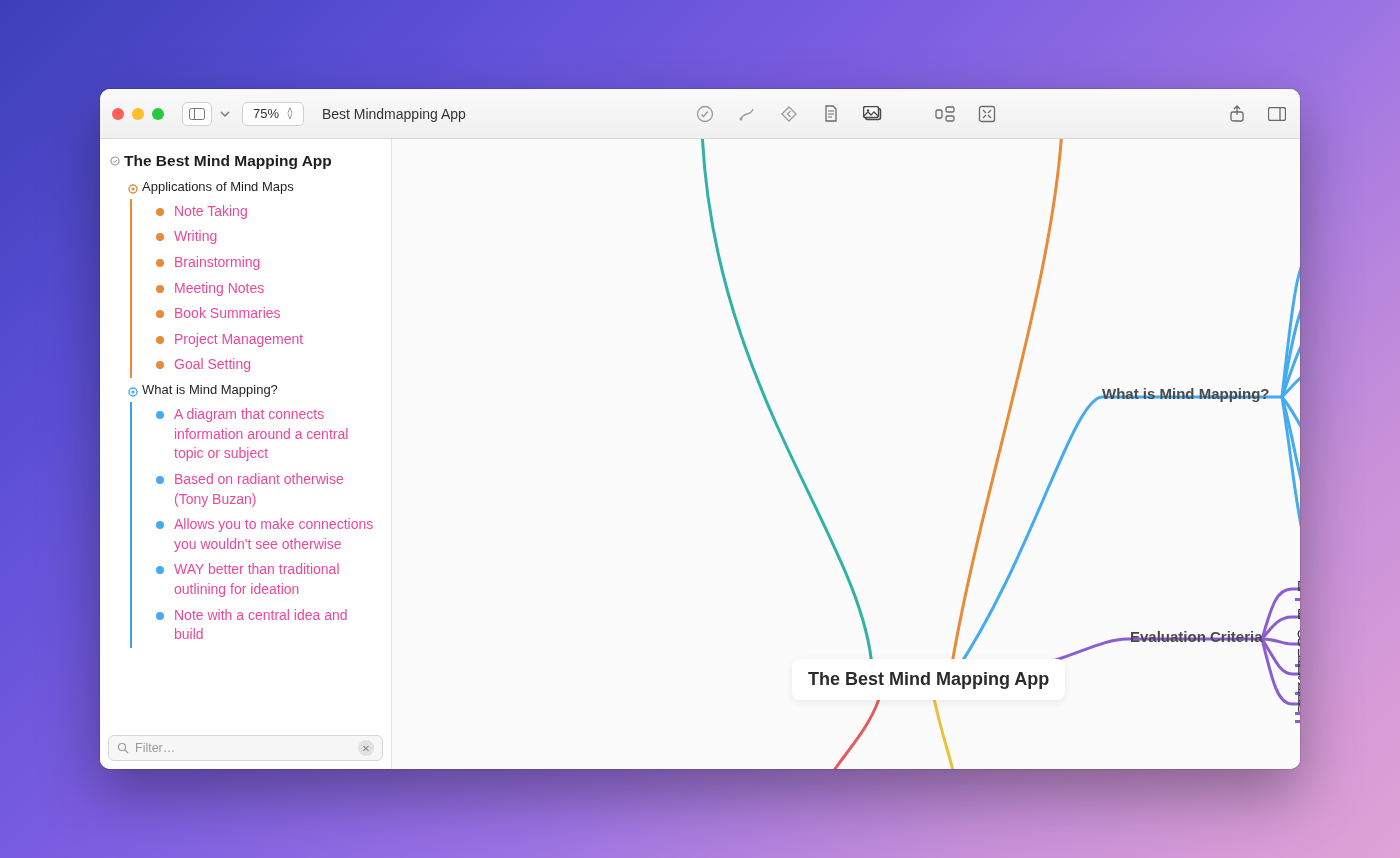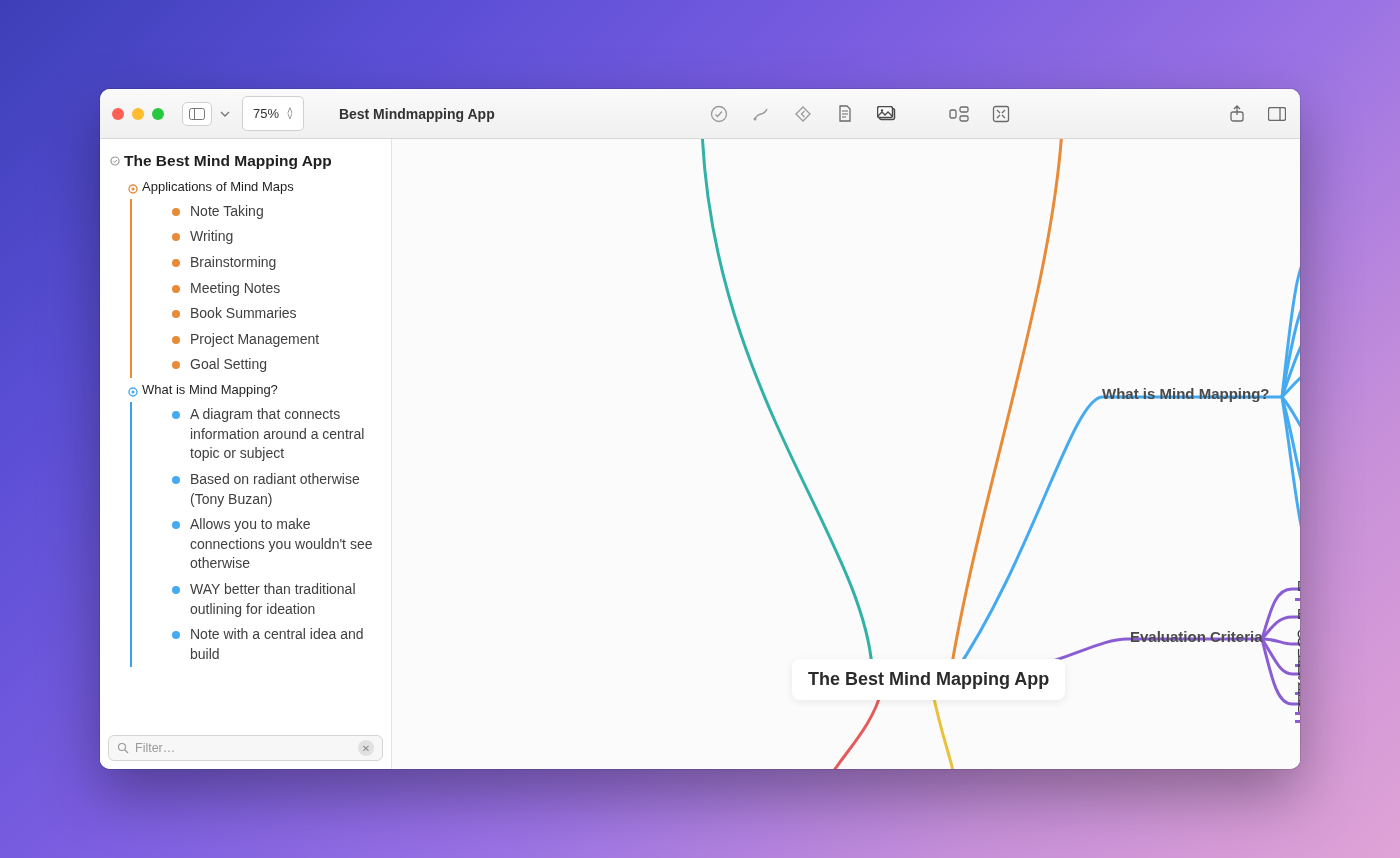--- a/index.html
+++ b/index.html
@@ -30,44 +30,44 @@
   .tl.red { background:#ff5f57;} .tl.yellow{background:#febc2e;} .tl.green{background:#28c840;}
   .tb-group { display:flex; align-items:center; gap:6px; }
   .tb-btn {
     height: 24px; min-width:28px; padding:0 6px;
     border:1px solid #d0d0d0; border-radius:5px; background:#fff;
     display:flex; align-items:center; justify-content:center;
     color:#666; font-size:12px;
   }
   .tb-btn.noframe { border:none; background:transparent; }
   .zoom {
-    height:35px; padding:0 10px; border:1px solid #d0d0d0; border-radius:5px;
+    height:24px; padding:0 10px; border:1px solid #d0d0d0; border-radius:5px;
     background:#fff; display:flex; align-items:center; gap:8px; font-size:13px; color:#333;
   }
   .zoom .chev { font-size:10px; color:#888; display:flex; flex-direction:column; line-height:6px;}
-  .title { font-size:14px; color:#333; margin-left:25px; font-weight:700;}
+  .title { font-size:14px; color:#333; margin-left:8px; font-weight:400;}
   .tb-spacer { flex:1; }
   .tb-center { display:flex; gap:20px; color:#6a6a6a;}
   .tb-icn { width:22px; height:22px; display:flex; align-items:center; justify-content:center;}
   .tb-right { display:flex; gap:18px; color:#6a6a6a; margin-left:auto;}
   svg { display:block; }
   
   .body { flex:1; display:flex; overflow:hidden;}
   .sidebar {
     width: 292px; flex:0 0 292px; border-right:1px solid #e4e4e4;
     background:#fff; display:flex; flex-direction:column; position:relative;
   }
   .outline { flex:1; overflow:hidden; padding:8px 10px 0 6px; font-size:14px; color:#1f1f1f;}
   .row { display:flex; align-items:flex-start; padding:3px 0 3px 0; line-height:1.4;}
   .disc { width:18px; flex:0 0 18px; display:flex; justify-content:center; padding-top:6px;}
   .disc svg { width:10px; height:10px;}
   .bullet { width:8px;height:8px;border-radius:50%; margin-top:6px; margin-right:10px; flex:0 0 8px;}
   .lvl0 { font-weight:700; font-size:15.5px; padding-left:0;}
   .lvl1 { font-weight:400; font-size:13px; padding-left:18px;}
-  .lvl2 { font-size:14px; padding-left:40px; color:#404040;}
+  .lvl2 { font-size:14px; padding-left:24px; color:#ec4899;}
   .group { border-left:2px solid transparent; margin-left:24px; padding-left:0;}
   .group.orange { border-left-color:#ed8c2c;}
   .group.blue   { border-left-color:#3aa2e6;}
   .filter {
     position:absolute; left:8px; right:8px; bottom:8px;
     height:26px; border:1px solid #d4d4d4; border-radius:6px; background:#f7f7f7;
     display:flex; align-items:center; padding:0 8px; gap:6px; color:#9a9a9a; font-size:12.5px;
   }
   .filter .x { margin-left:auto; width:16px;height:16px;border-radius:50%; background:#e1e1e1; color:#888; font-size:10px; display:flex;align-items:center;justify-content:center;}
   

